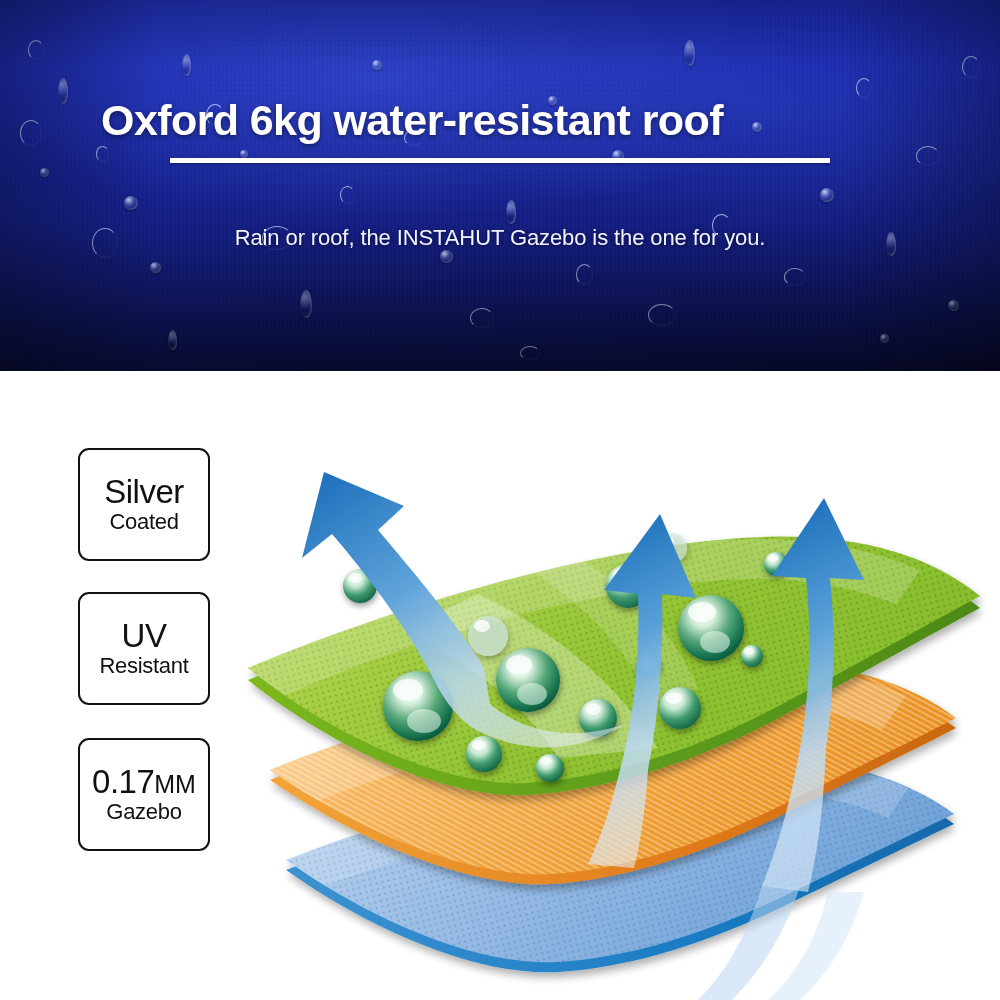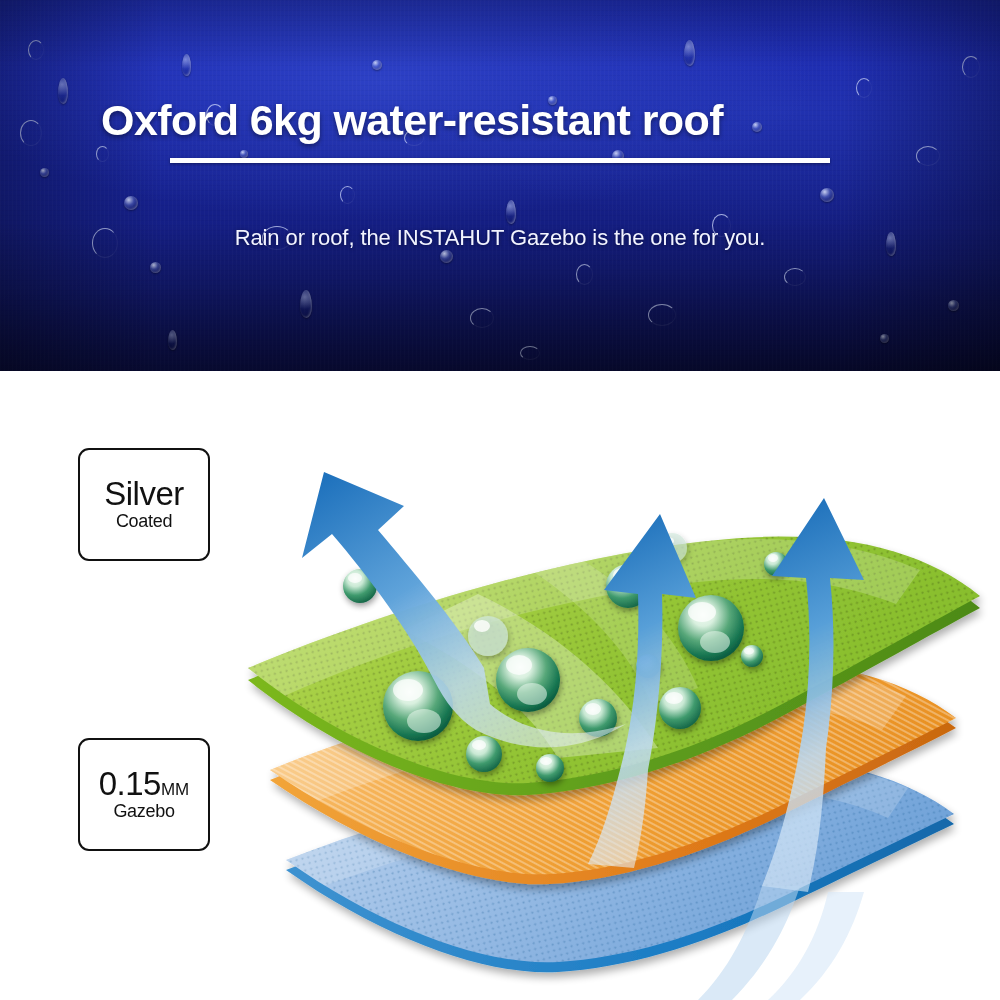--- a/index.html
+++ b/index.html
@@ -81,22 +81,22 @@
   .feat {
     position:absolute; left:78px; width:132px; height:113px;
     border:2.4px solid #111111; border-radius:11px; background:#ffffff;
     display:flex; flex-direction:column; align-items:center; justify-content:center;
     color:#111;
   }
   .feat-1 { top:448px; }
   .feat-2 { top:592px; }
   .feat-3 { top:738px; }
   .feat-main { font-size:33px; font-weight:400; line-height:1.02; letter-spacing:-0.5px; }
-  .feat-main .unit { font-size:17px; letter-spacing:0; }
-  .feat-sub  { font-size:18px; font-weight:400; line-height:1.1; margin-top:2px; letter-spacing:-0.3px; }
+  .feat-main .unit { font-size:25px; letter-spacing:0; }
+  .feat-sub  { font-size:22px; font-weight:400; line-height:1.1; margin-top:2px; letter-spacing:-0.3px; }
 
   
   .illus { position:absolute; left:228px; top:418px; width:772px; height:582px; }
   .illus svg { display:block; width:100%; height:100%; }
 </style>
 </head>
 <body>
 
 <div id="page">
 
@@ -145,23 +145,27 @@
     <div class="hero-title">Oxford 6kg water-resistant roof</div>
     <div class="hero-rule"></div>
     <div class="hero-tag">Rain or roof, the INSTAHUT Gazebo is the one for you.</div>
   </div>
 
   <div class="feat feat-1">
     <div class="feat-main">Silver</div>
     <div class="feat-sub">Coated</div>
   </div>
 
+  <div class="feat feat-2">
+    <div class="feat-main">UV</div>
+    <div class="feat-sub">Resistant</div>
+  </div>
 
   <div class="feat feat-3">
-    <div class="feat-main"><span>0.15</span><span class="unit">MM</span></div>
+    <div class="feat-main"><span>0.17</span><span class="unit">MM</span></div>
     <div class="feat-sub">Gazebo</div>
   </div>
 
   <div class="illus">
     <svg viewBox="0 0 772 582" xmlns="http://www.w3.org/2000/svg">
       <defs>
 
         <linearGradient id="gGreen" x1="0" y1="0" x2="1" y2="0.4">
           <stop offset="0" stop-color="#b7d95a"></stop>
           <stop offset="0.28" stop-color="#a8d046"></stop>

